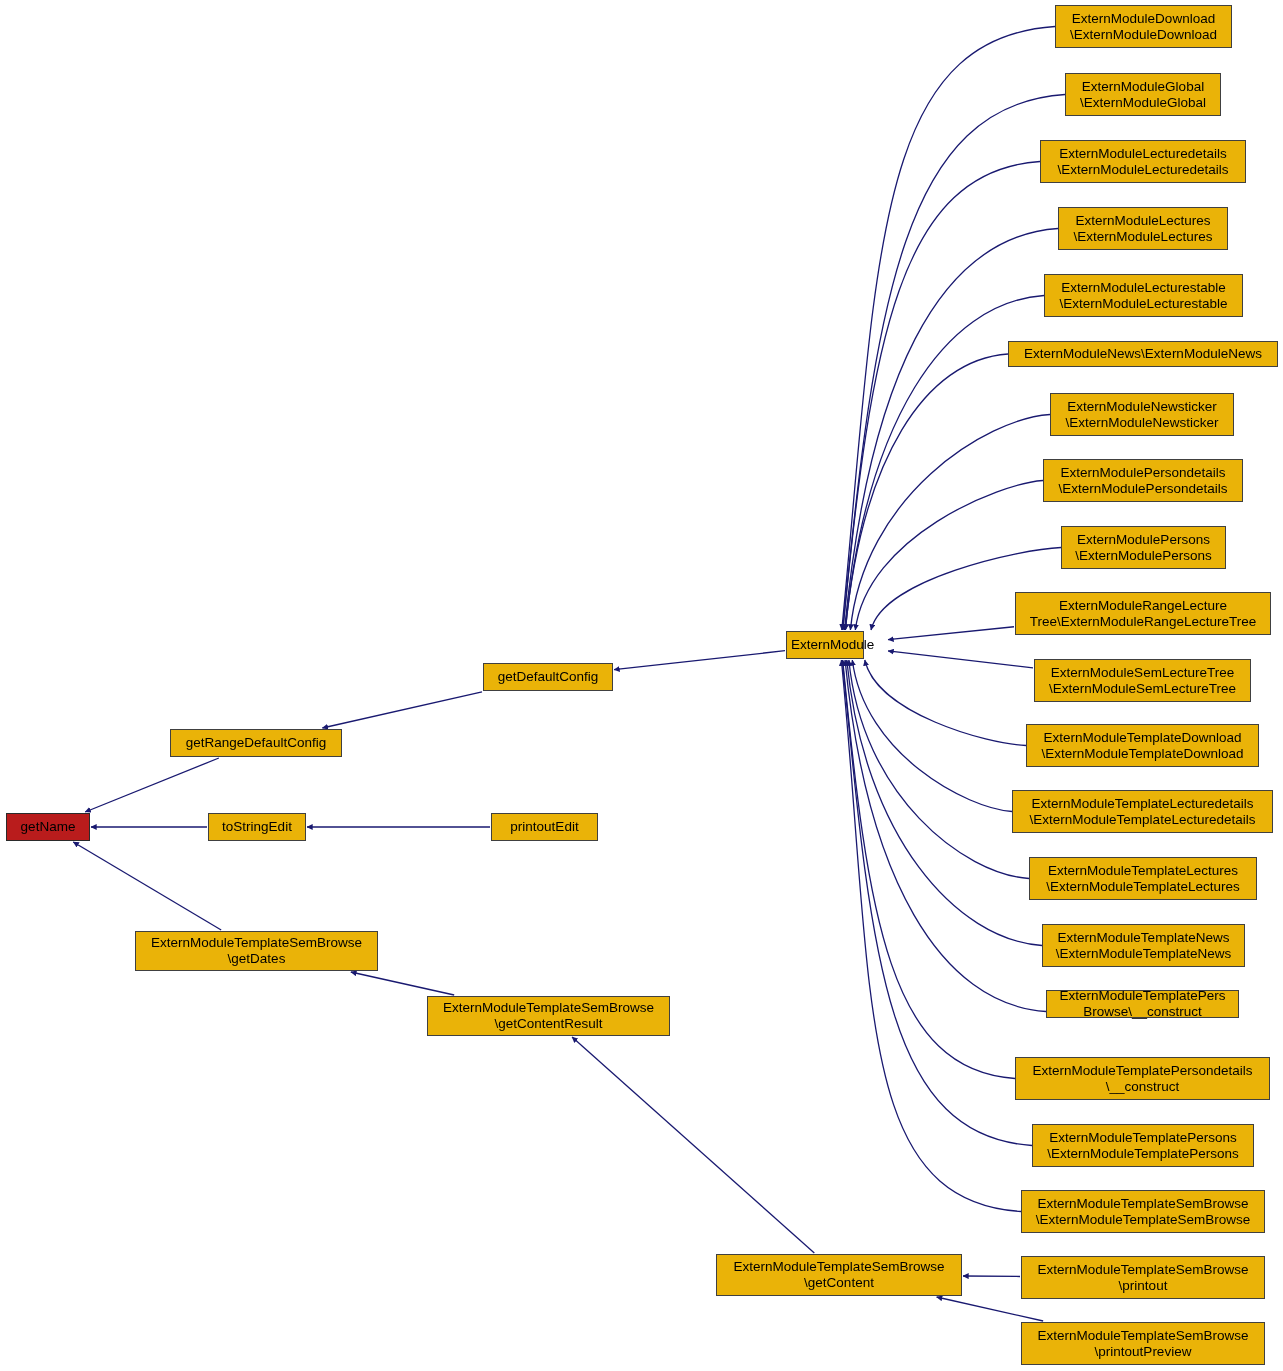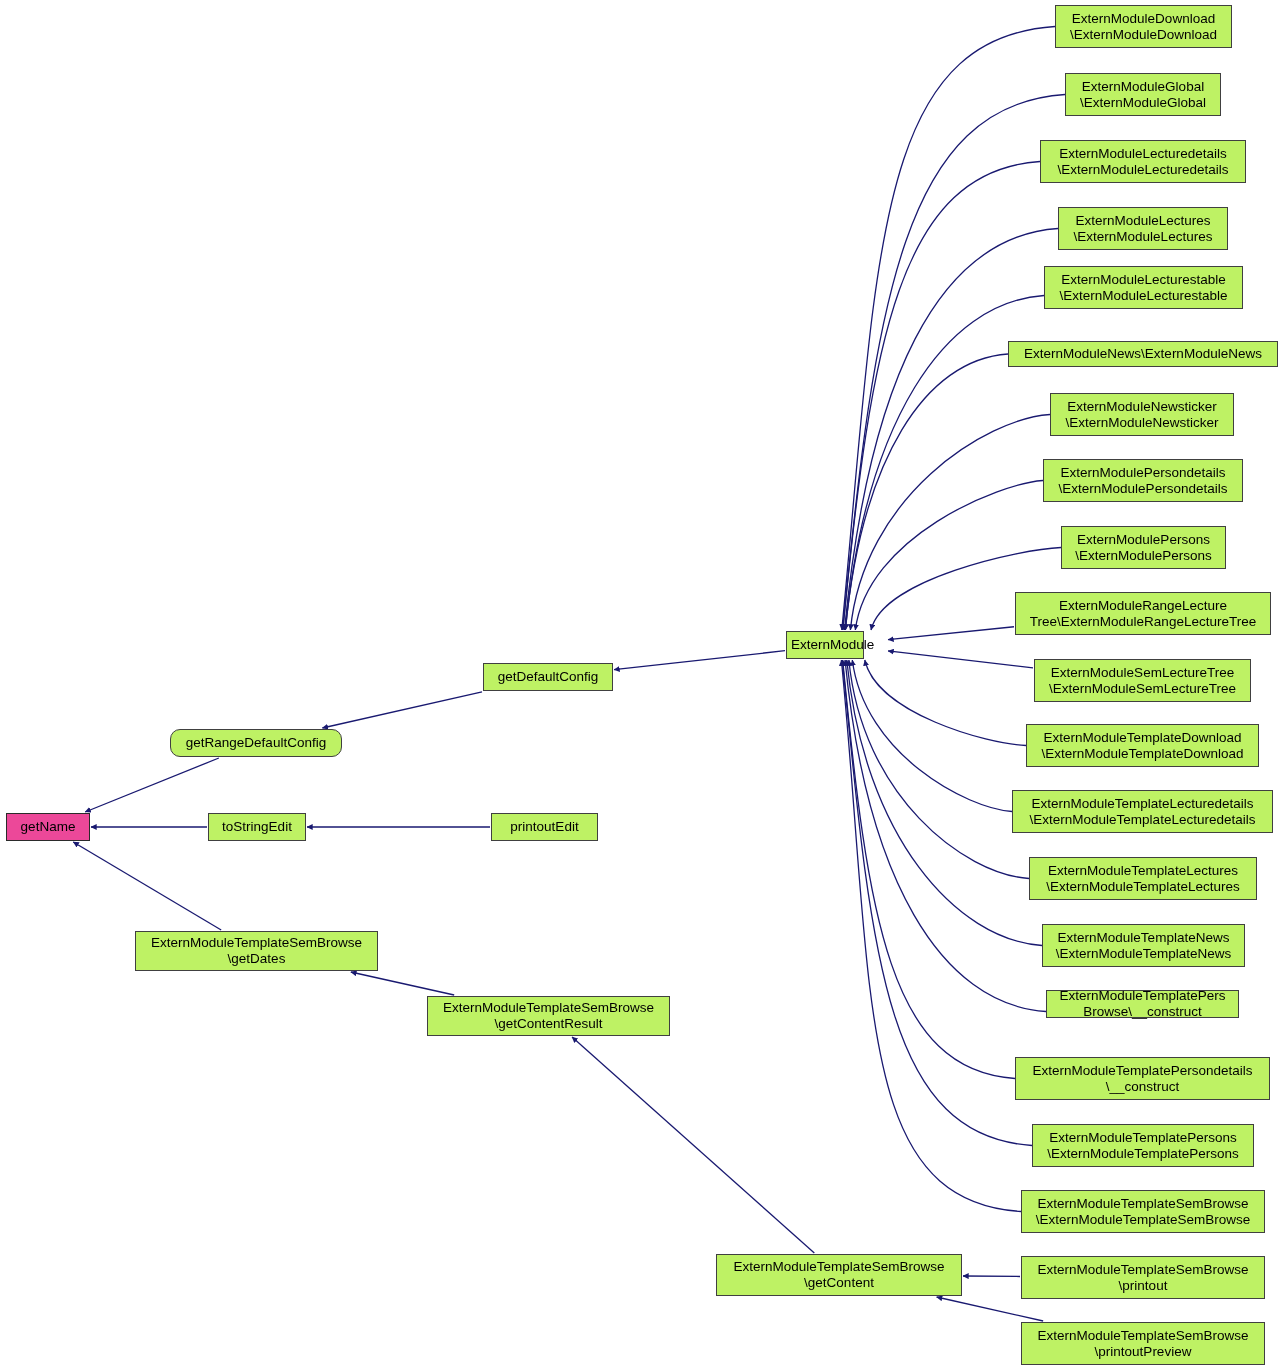--- a/index.html
+++ b/index.html
@@ -22,35 +22,35 @@
     position: absolute;
     left: 0;
     top: 0;
     width: 1283px;
     height: 1371px;
   }
   .node {
     position: absolute;
     box-sizing: border-box;
     border: 1px solid #404040;
-    background: #bef264;
+    background: #eab308;
     color: #000000;
     font-family: "Liberation Sans", sans-serif;
     font-size: 13.5px;
     line-height: 16px;
     text-align: center;
     display: flex;
     align-items: center;
     justify-content: center;
     white-space: pre-line;
     padding: 0 4px;
     z-index: 2;
   }
   .node.highlight {
-    background: #ec4899;
+    background: #b91c1c;
     border-color: #2b2b2b;
   }
   .node .label {
     display: block;
     width: 100%;
   }
 </style>
 </head>
 <body>
 
@@ -88,38 +88,38 @@
       <path d="M 1042 945.5 C 956.35 939.79, 863.8879034941764 837.01, 846.7579034941764 660" fill="none" stroke="#191970" stroke-width="1.3" marker-end="url(#arrow)"></path>
       <path d="M 1046 1011.5 C 940.55 1004.47, 866.1643519781719 877.9300000000001, 845.0743519781719 660" fill="none" stroke="#191970" stroke-width="1.3" marker-end="url(#arrow)"></path>
       <path d="M 1015 1078.5 C 889.45 1070.13, 867.7864705882353 919.47, 842.6764705882352 660" fill="none" stroke="#191970" stroke-width="1.3" marker-end="url(#arrow)"></path>
       <path d="M 1032 1145.5 C 886.35 1135.79, 871.4891408591409 961.01, 842.3591408591409 660" fill="none" stroke="#191970" stroke-width="1.3" marker-end="url(#arrow)"></path>
       <path d="M 1021 1211.5 C 855.55 1200.47, 874.4752603706972 1001.9300000000001, 841.3852603706972 660" fill="none" stroke="#191970" stroke-width="1.3" marker-end="url(#arrow)"></path>
     </svg>
   <div id="nodes">
       <div class="node highlight" style="left: 6px; top: 813px; width: 84px; height: 28px;"><span class="label">getName</span></div>
       <div class="node" style="left: 208px; top: 813px; width: 98px; height: 28px;"><span class="label">toStringEdit</span></div>
       <div class="node" style="left: 491px; top: 813px; width: 107px; height: 28px;"><span class="label">printoutEdit</span></div>
-      <div class="node" style="left: 170px; top: 729px; width: 172px; height: 28px; border-radius: 10px;"><span class="label">getRangeDefaultConfig</span></div>
+      <div class="node" style="left: 170px; top: 729px; width: 172px; height: 28px;"><span class="label">getRangeDefaultConfig</span></div>
       <div class="node" style="left: 483px; top: 663px; width: 130px; height: 28px;"><span class="label">getDefaultConfig</span></div>
       <div class="node" style="left: 786px; top: 631px; width: 78px; height: 28px;"><span class="label">ExternModule</span></div>
       <div class="node" style="left: 135px; top: 931px; width: 243px; height: 40px;"><span class="label">ExternModuleTemplateSemBrowse
 \getDates</span></div>
       <div class="node" style="left: 427px; top: 996px; width: 243px; height: 40px;"><span class="label">ExternModuleTemplateSemBrowse
 \getContentResult</span></div>
       <div class="node" style="left: 716px; top: 1254px; width: 246px; height: 42px;"><span class="label">ExternModuleTemplateSemBrowse
 \getContent</span></div>
       <div class="node" style="left: 1055px; top: 5px; width: 177px; height: 43px;"><span class="label">ExternModuleDownload
 \ExternModuleDownload</span></div>
       <div class="node" style="left: 1065px; top: 73px; width: 156px; height: 43px;"><span class="label">ExternModuleGlobal
 \ExternModuleGlobal</span></div>
       <div class="node" style="left: 1040px; top: 140px; width: 206px; height: 43px; text-align: center;"><span class="label">ExternModuleLecturedetails
 \ExternModuleLecturedetails</span></div>
       <div class="node" style="left: 1058px; top: 207px; width: 170px; height: 43px;"><span class="label">ExternModuleLectures
 \ExternModuleLectures</span></div>
-      <div class="node" style="left: 1044px; top: 266px; width: 199px; height: 43px;"><span class="label">ExternModuleLecturestable
+      <div class="node" style="left: 1044px; top: 274px; width: 199px; height: 43px;"><span class="label">ExternModuleLecturestable
 \ExternModuleLecturestable</span></div>
       <div class="node" style="left: 1008px; top: 341px; width: 270px; height: 26px;"><span class="label">ExternModuleNews\ExternModuleNews</span></div>
       <div class="node" style="left: 1050px; top: 393px; width: 184px; height: 43px;"><span class="label">ExternModuleNewsticker
 \ExternModuleNewsticker</span></div>
       <div class="node" style="left: 1043px; top: 459px; width: 200px; height: 43px;"><span class="label">ExternModulePersondetails
 \ExternModulePersondetails</span></div>
       <div class="node" style="left: 1061px; top: 526px; width: 165px; height: 43px;"><span class="label">ExternModulePersons
 \ExternModulePersons</span></div>
       <div class="node" style="left: 1015px; top: 592px; width: 256px; height: 43px;"><span class="label">ExternModuleRangeLecture
 Tree\ExternModuleRangeLectureTree</span></div>

